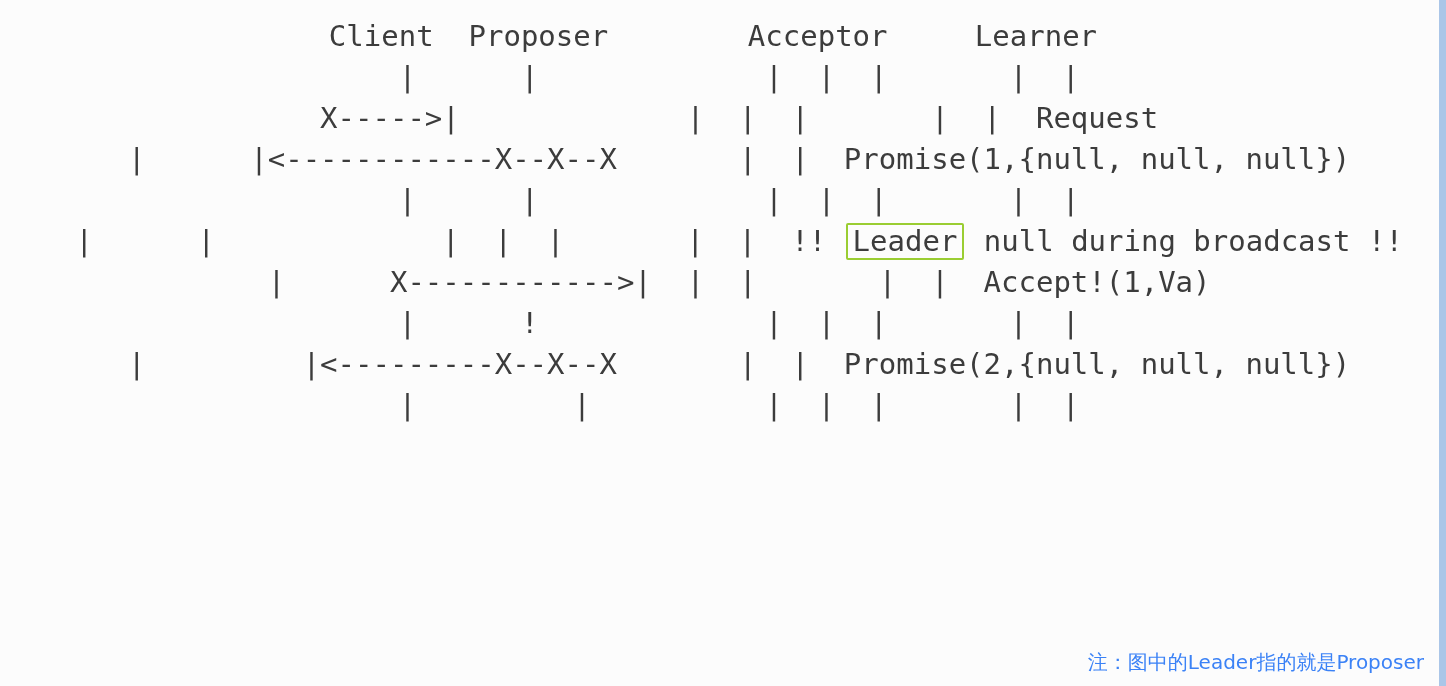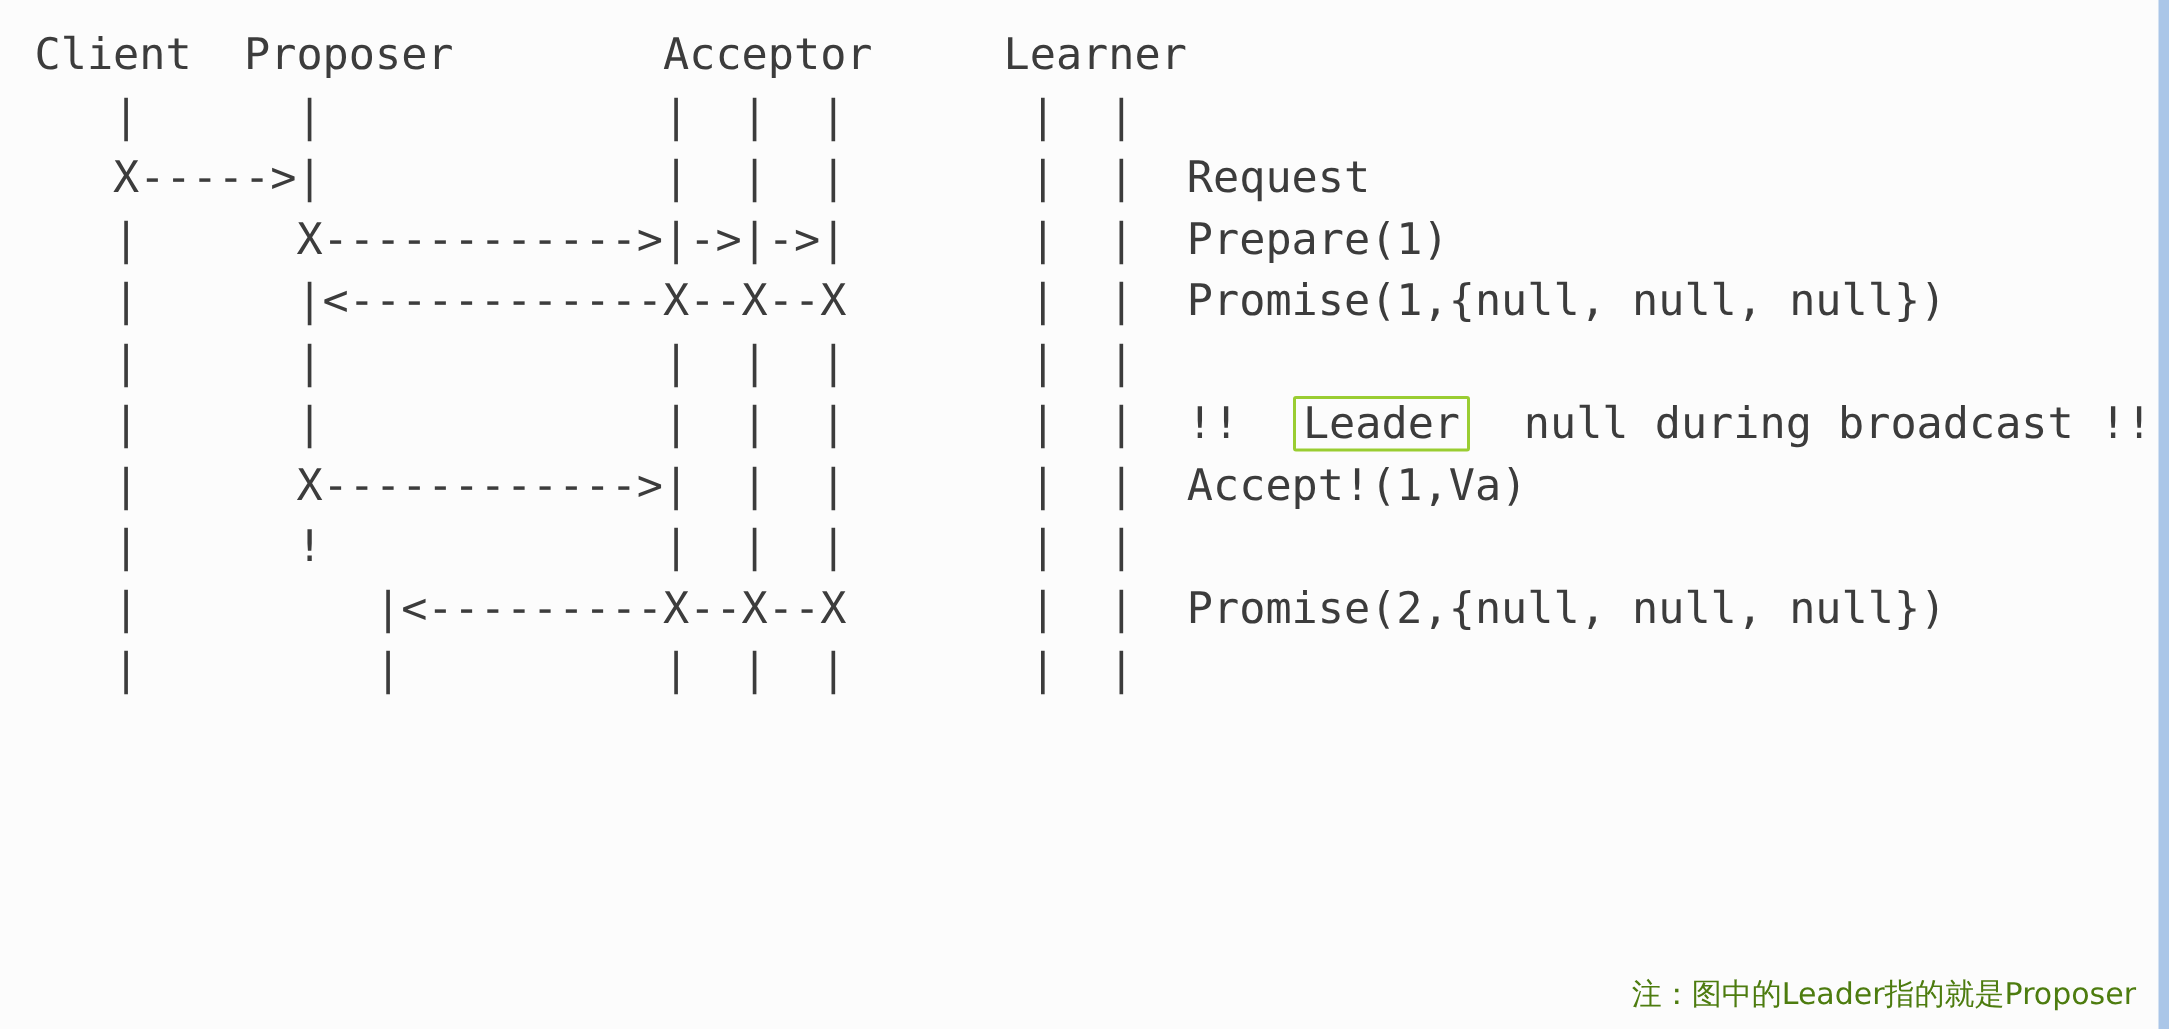--- a/index.html
+++ b/index.html
@@ -23,48 +23,48 @@
     position: absolute;
     left: 23px;
     top: 16px;
     font-size: 29px;
     line-height: 41px;
     color: #3c3c3c;
   }
   .line {
     white-space: pre;
     height: 41px;
+    text-align: center;
   }
   .boxed {
     display: inline-block;
     border: 2px solid #9acd32;
     border-radius: 2px;
     padding: 0 5px;
-    margin: 0 18px;
+    margin: 0 2px;
     line-height: 33px;
     vertical-align: baseline;
   }
   .note {
     position: absolute;
     right: 22px;
     bottom: 10px;
     font-size: 20px;
-    color: #4d7c0f;
+    color: #3b82f6;
     font-family: "DejaVu Sans", sans-serif;
     white-space: pre;
   }
 </style>
 </head>
 <body>
 
 <div class="diagram">
   <div class="line">Client  Proposer        Acceptor     Learner</div>
   <div class="line">   |      |             |  |  |       |  |</div>
   <div class="line">   X-----&gt;|             |  |  |       |  |  Request</div>
-  <div class="line">   |      X------------&gt;|-&gt;|-&gt;|       |  |  Prepare(1)</div>
   <div class="line">   |      |&lt;------------X--X--X       |  |  Promise(1,{null, null, null})</div>
   <div class="line">   |      |             |  |  |       |  |</div>
   <div class="line"><span>   |      |             |  |  |       |  |  !! </span><span class="boxed">Leader</span><span> null during broadcast !!</span></div>
   <div class="line">   |      X------------&gt;|  |  |       |  |  Accept!(1,Va)</div>
   <div class="line">   |      !             |  |  |       |  |</div>
   <div class="line">   |         |&lt;---------X--X--X       |  |  Promise(2,{null, null, null})</div>
   <div class="line">   |         |          |  |  |       |  |</div>
 </div>
 
 <div class="note">注：图中的Leader指的就是Proposer</div>

